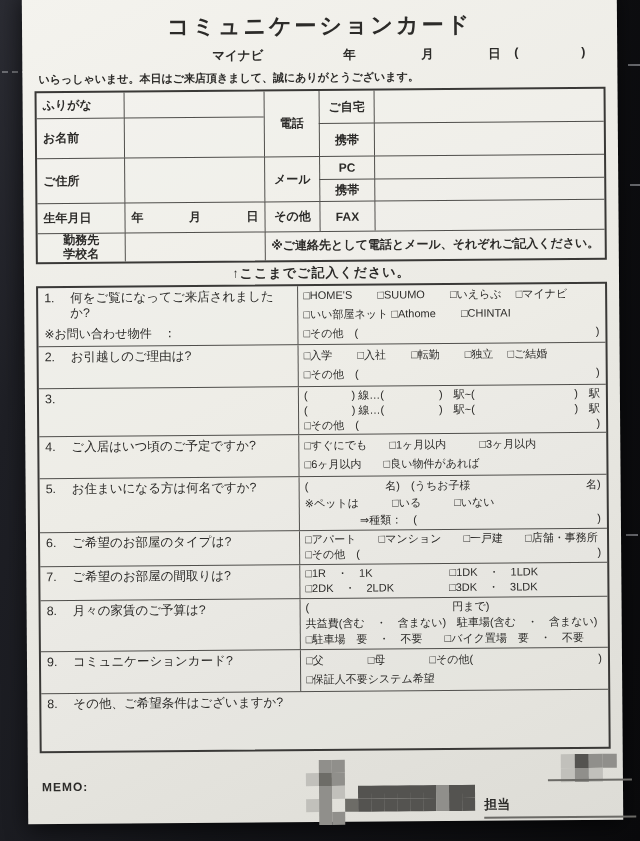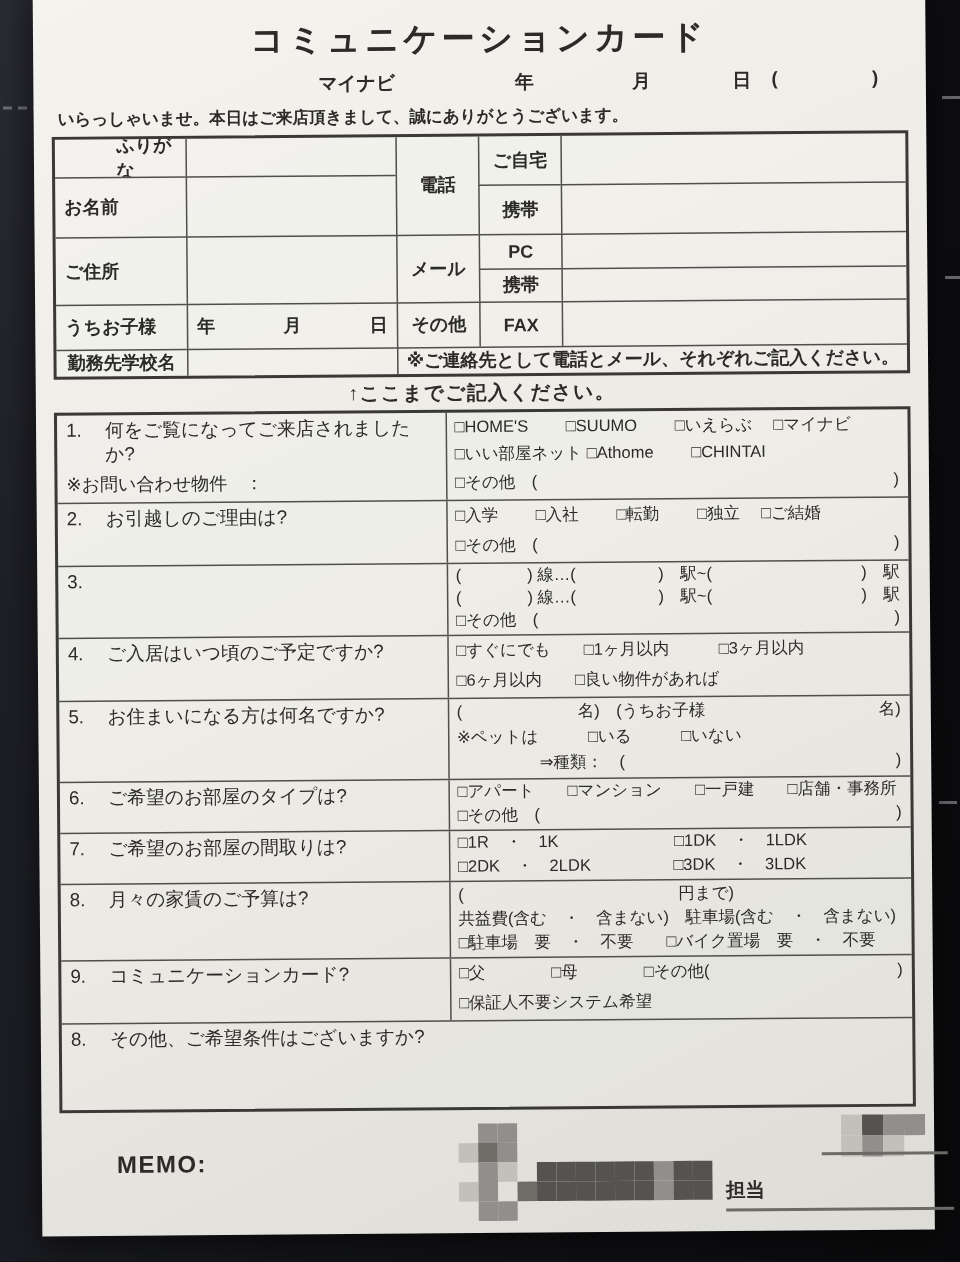--- a/index.html
+++ b/index.html
@@ -38,23 +38,23 @@
   .t1{display:flex;margin:0 12px;border:2px solid #3a3937;background:rgba(255,255,255,.12);}
   .t1 .c{border-left:1px solid #504f4c;border-top:1px solid #504f4c;
          display:flex;align-items:center;padding-left:6px;font-size:12px;overflow:hidden;}
   .t1 .c.nl{border-left:none;} .t1 .c.nt{border-top:none;}
   .t1 .lab{font-weight:600;}
   .t1 .ctr{justify-content:center;padding-left:0;text-align:center;}
   .t1-left{width:227px;display:grid;grid-template-columns:87px 1fr;
            grid-template-rows:25px 40px 45px 30px auto;}
   .t1-right{flex:1;display:grid;grid-template-columns:55px 55px 1fr;
             grid-template-rows:32px 33px 23px 22px 30px auto;}
-  .fsmall{font-size:10.5px;margin-left:35px;}
+  .fsmall{font-size:10.5px;}
   .birth{display:flex;justify-content:space-between;padding:0 6px 0 22px;font-weight:600;}
-  .twoline{flex-direction:row;justify-content:center;line-height:1.15;padding-left:0;}
+  .twoline{flex-direction:column;justify-content:center;line-height:1.15;padding-left:0;}
   .span2a{grid-row:1/3;} .span2b{grid-row:3/5;}
   .notecell{grid-column:1/4;font-size:10.8px;justify-content:center;padding:0;font-weight:600;}
 
   .mid-note{text-align:center;font-size:13px;font-weight:700;letter-spacing:1px;margin:2px 0 2px 0;}
 
   
   .t2{margin:0 12px;border:2px solid #3a3937;background:rgba(255,255,255,.10);}
   .q-row{display:flex;border-top:1px solid #504f4c;}
   .q-row:first-child{border-top:none;}
   .q-cell{width:249px;flex:none;border-right:1px solid #504f4c;
@@ -74,21 +74,21 @@
   .q-row:nth-child(4){min-height:41px;}
   .q-row:nth-child(5){min-height:53px;}
   .q-row:nth-child(6){min-height:33px;}
   .q-row:nth-child(7){min-height:33px;}
   .q-row:nth-child(8){min-height:50px;}
   .q-row:nth-child(9){min-height:41px;}
   .q-row:nth-child(10){min-height:57px;}
 
   
   .bottom{position:relative;height:86px;margin:0 12px;}
-  .memo-label{position:absolute;left:2px;top:27px;font-size:16px;font-weight:700;letter-spacing:1px;margin-left:36px;}
+  .memo-label{position:absolute;left:2px;top:27px;font-size:12px;font-weight:700;letter-spacing:1px;}
   .mosaic{position:absolute;display:flex;flex-wrap:wrap;}
   .mosaic i{display:block;}
   .sign-line{position:absolute;left:508px;top:30px;width:84px;border-bottom:2px solid #6b6a66;}
   .staff{position:absolute;left:444px;top:46px;width:152px;border-bottom:2px solid #6b6a66;
          font-size:13px;font-weight:600;padding-bottom:3px;}
 </style>
 </head>
 <body>
 
 <div class="photo">
@@ -113,21 +113,21 @@
     <div class="greeting">いらっしゃいませ。本日はご来店頂きまして、誠にありがとうございます。</div>
 
     <div class="t1">
       <div class="t1-left">
         <div class="c nl nt lab fsmall">ふりがな</div>
         <div class="c nt"></div>
         <div class="c nl lab">お名前</div>
         <div class="c"></div>
         <div class="c nl lab">ご住所</div>
         <div class="c"></div>
-        <div class="c nl lab">うちお子様</div>
+        <div class="c nl lab">生年月日</div>
         <div class="c birth">
           <span>年</span>
           <span>月</span>
           <span>日</span>
         </div>
         <div class="c nl lab ctr twoline">
           <span>勤務先</span>
           <span>学校名</span>
         </div>
         <div class="c"></div>

